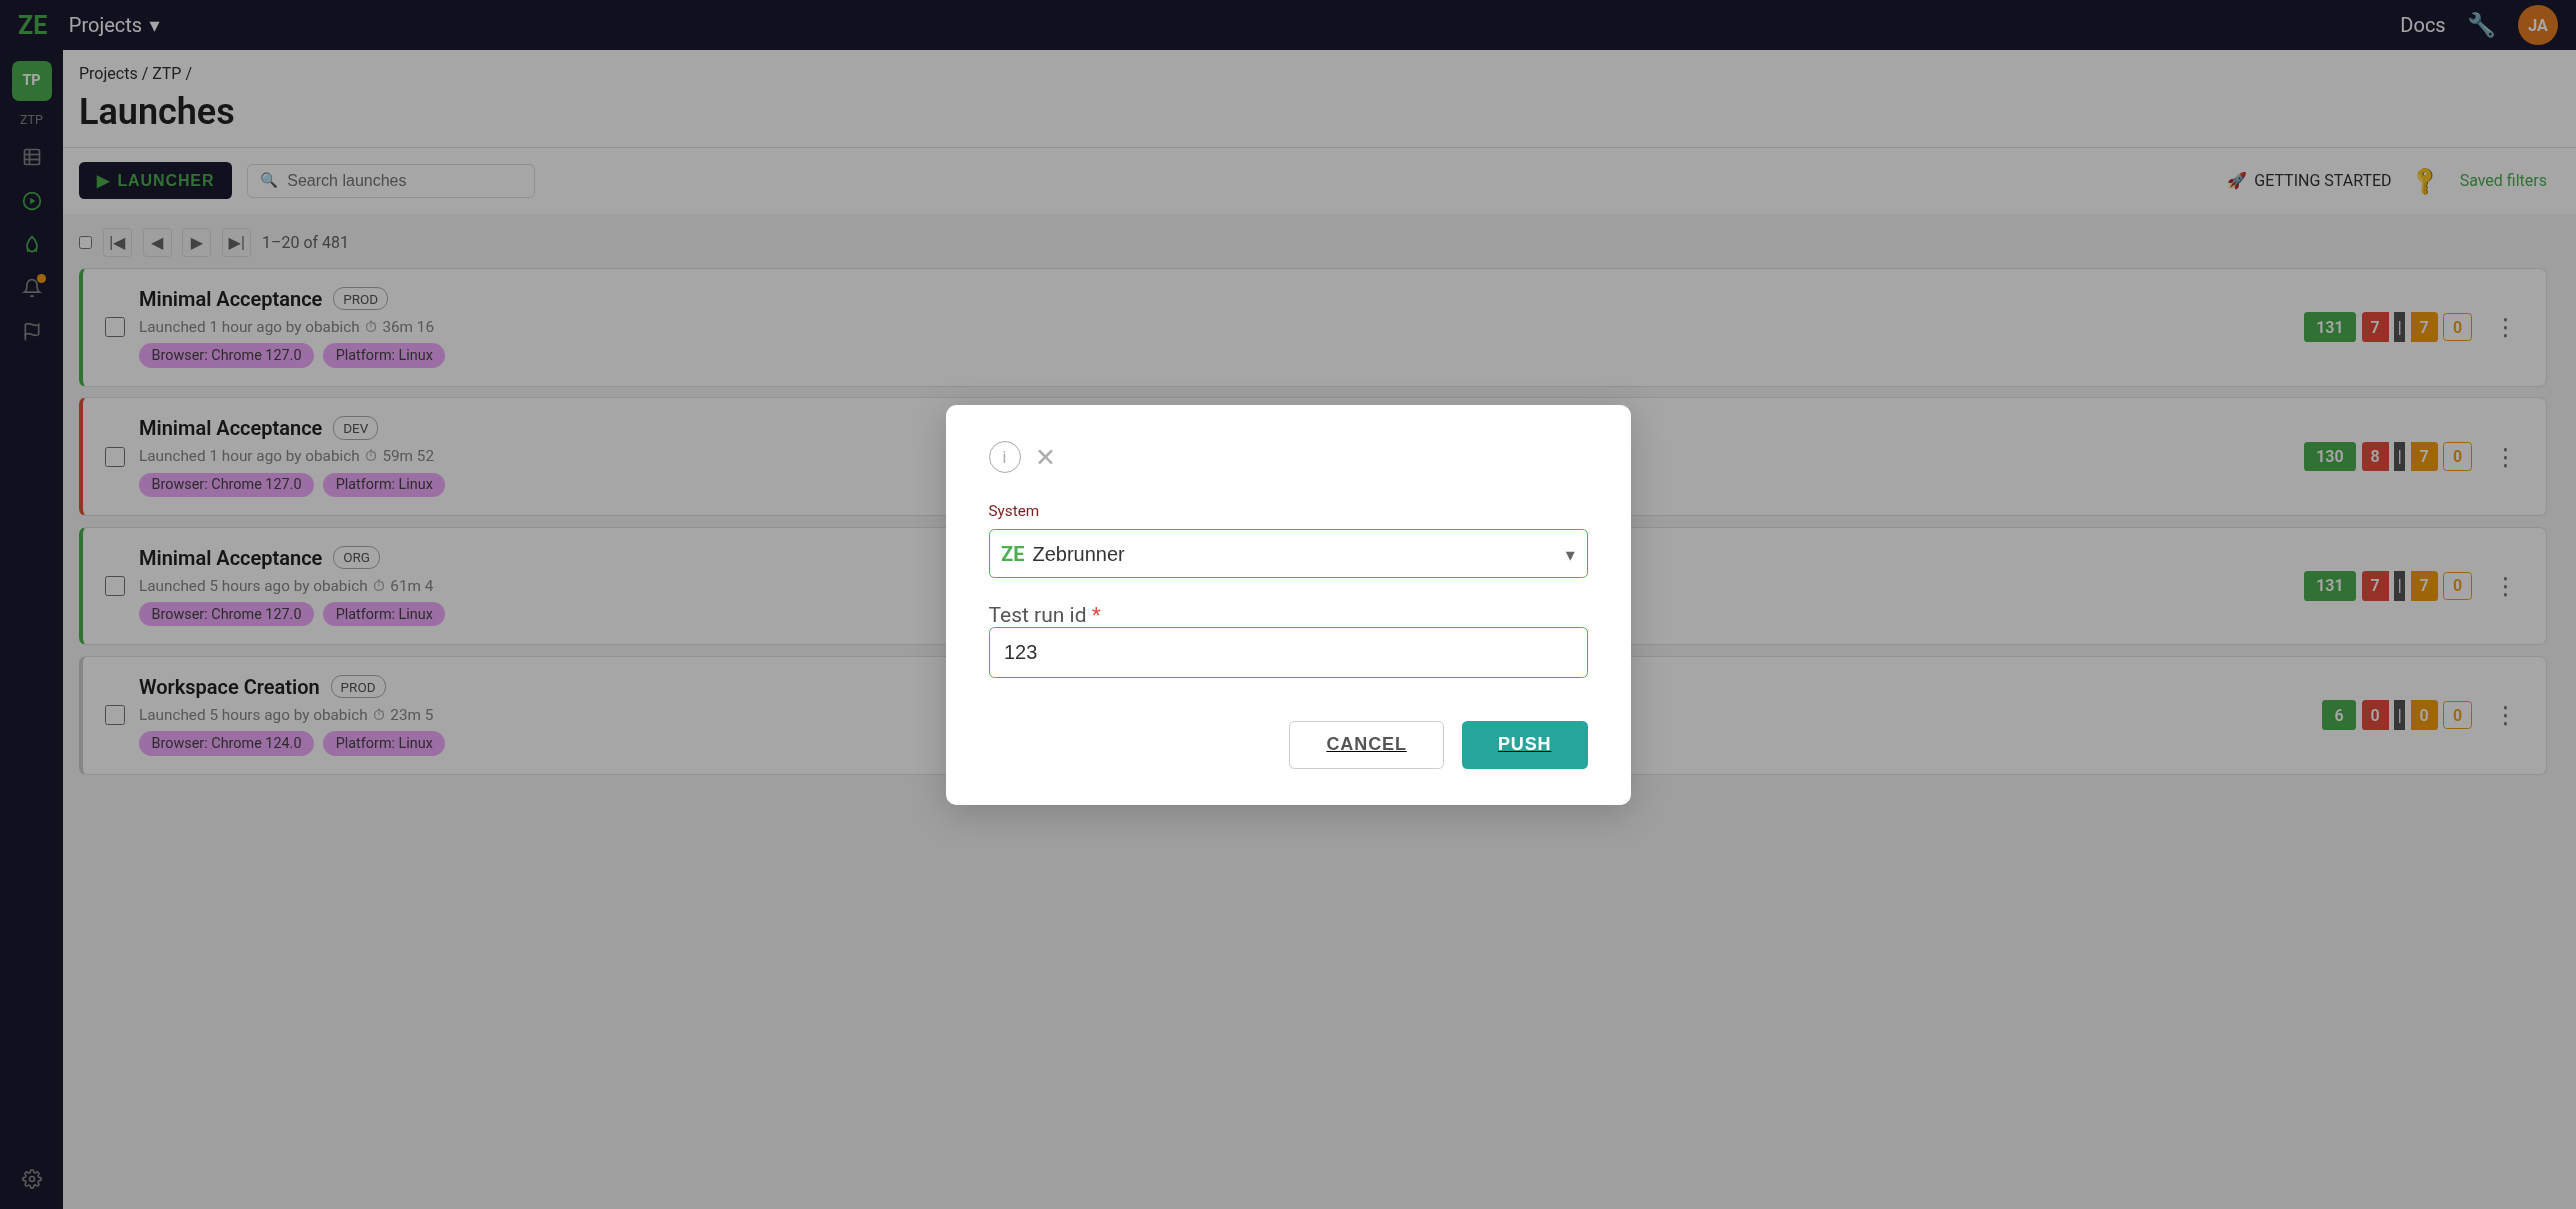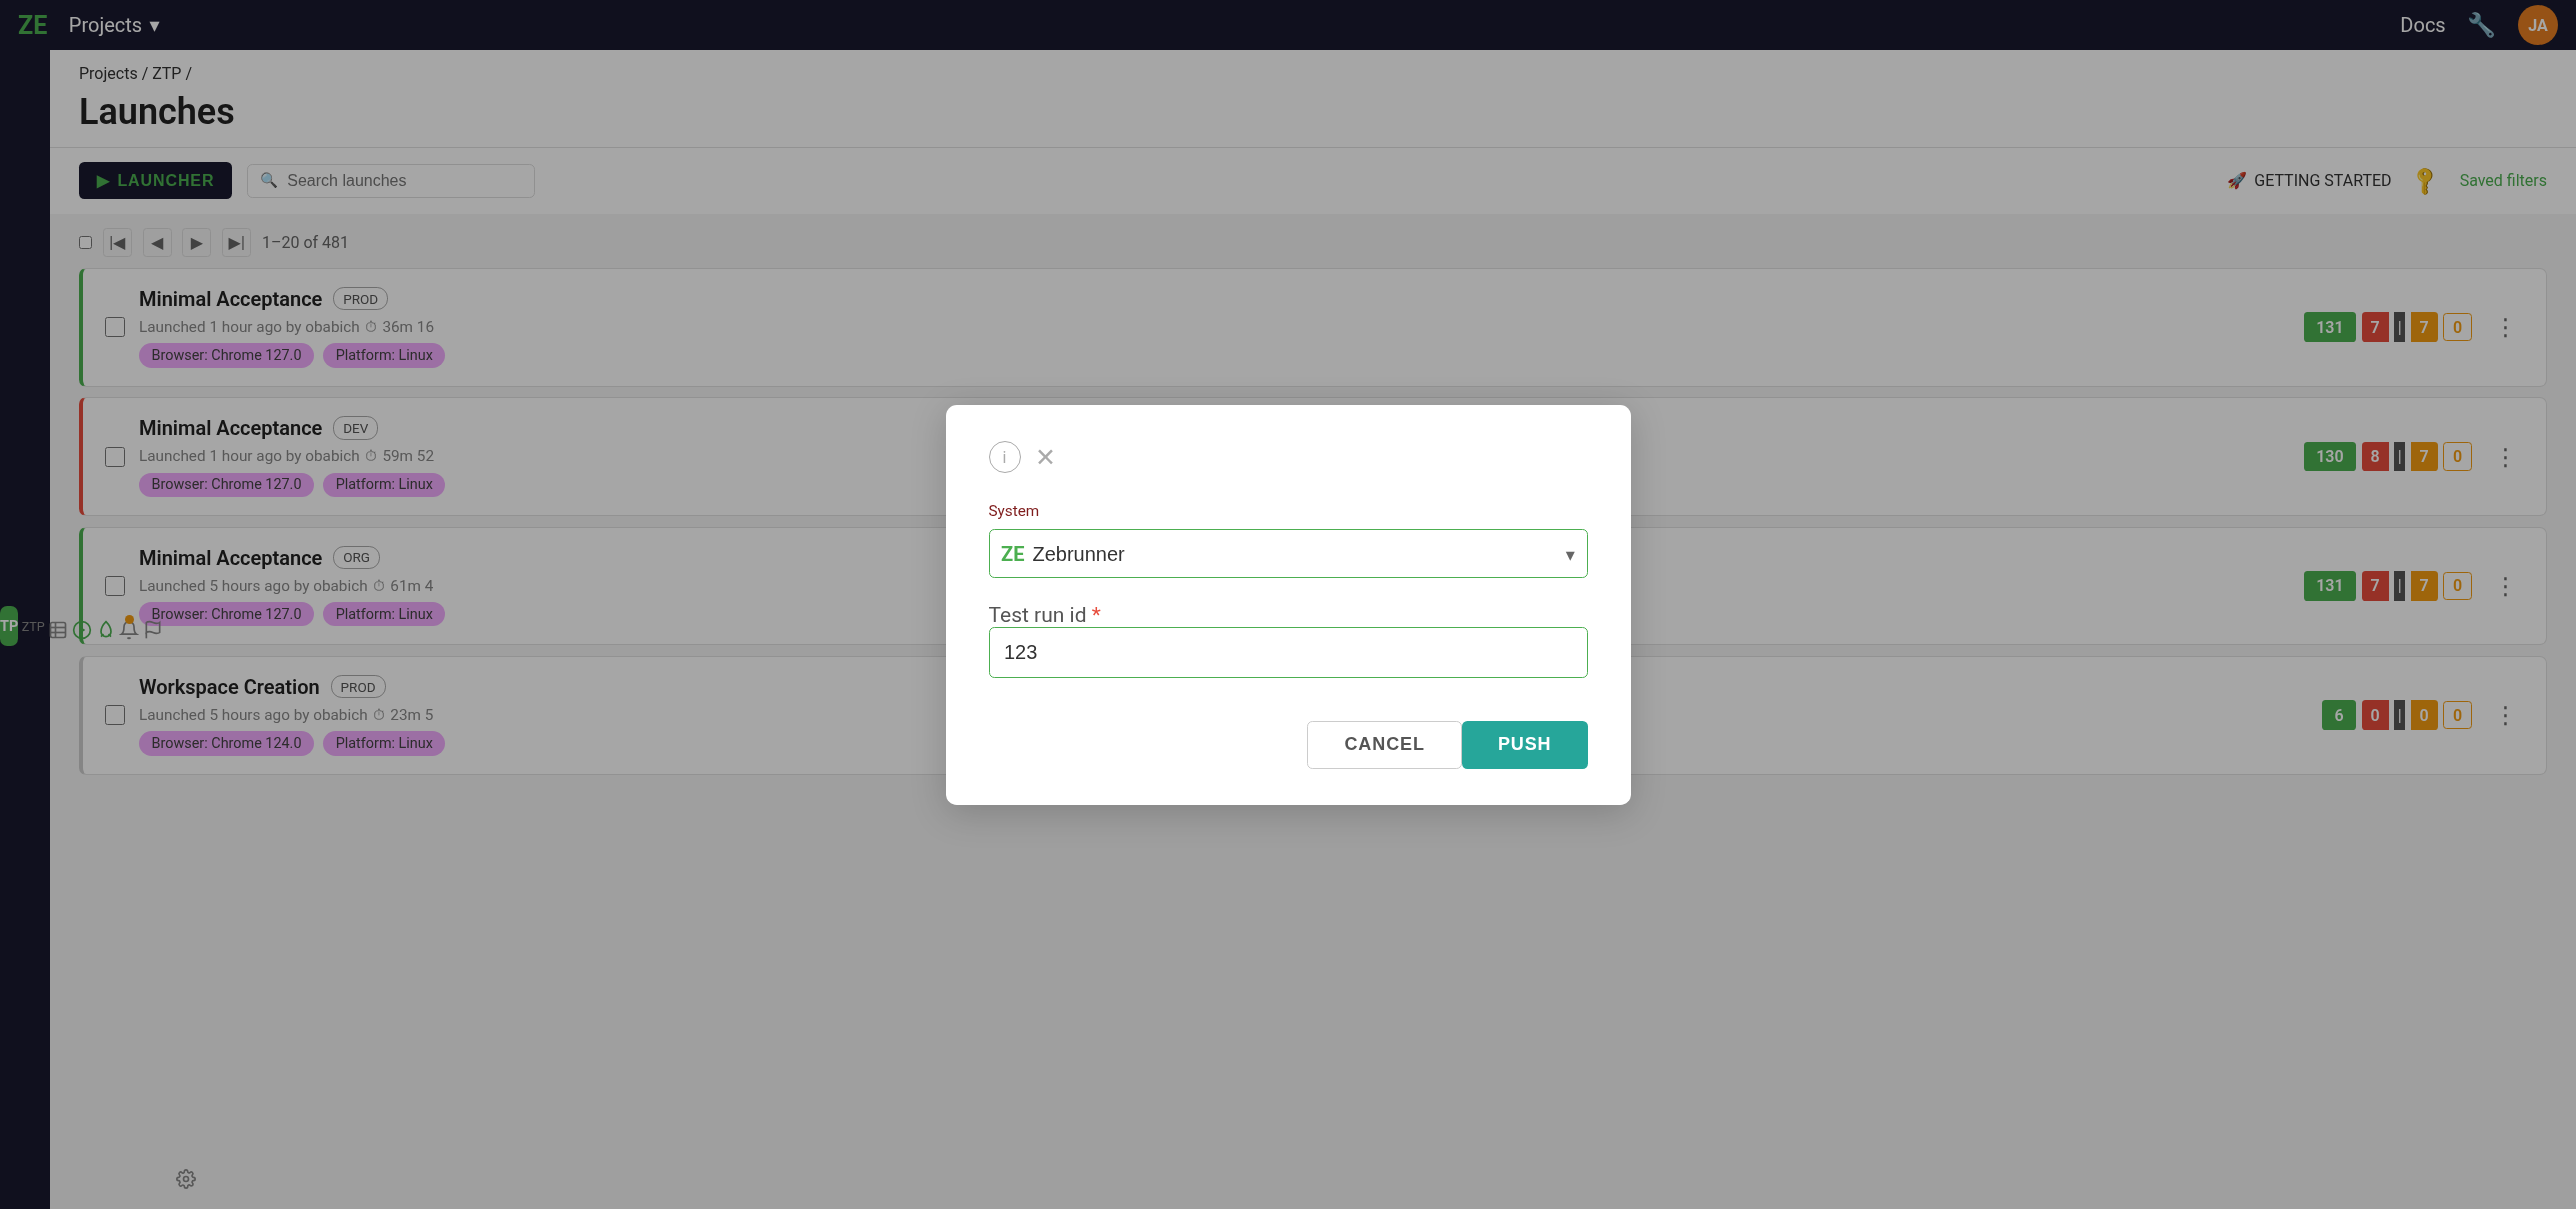--- a/index.html
+++ b/index.html
@@ -61,24 +61,25 @@
       justify-content: center;
       font-size: 16px;
       font-weight: bold;
     }
 
     
     .sidebar {
       position: absolute;
       top: 50px;
       left: 0;
-      width: 50px;
+      width: 63px;
       bottom: 0;
       background: #1a1a2e;
       display: flex;
+      flex-direction: column;
       align-items: center;
       padding: 10.8px 0;
       gap: 3.6px;
       z-index: 9;
     }
     .sidebar-project-badge {
       width: 40px;
       height: 40px;
       background: #4CAF50;
       border-radius: 7.2px;
@@ -437,21 +438,23 @@
       border: 1.4px solid #4CAF50;
       border-radius: 5.4px;
       padding: 12.6px 14.4px;
       font-size: 20px;
       color: #333;
       outline: none;
     }
     .modal-footer {
       display: flex;
       justify-content: flex-end;
+      gap: 18px;
       margin-top: 43px;
+      text-decoration: underline;
     }
     .btn-cancel {
       background: #fff;
       border: 1.4px solid #ccc;
       color: #555;
       padding: 12.6px 36px;
       border-radius: 5.4px;
       font-size: 18px;
       font-weight: 600;
       cursor: pointer;

